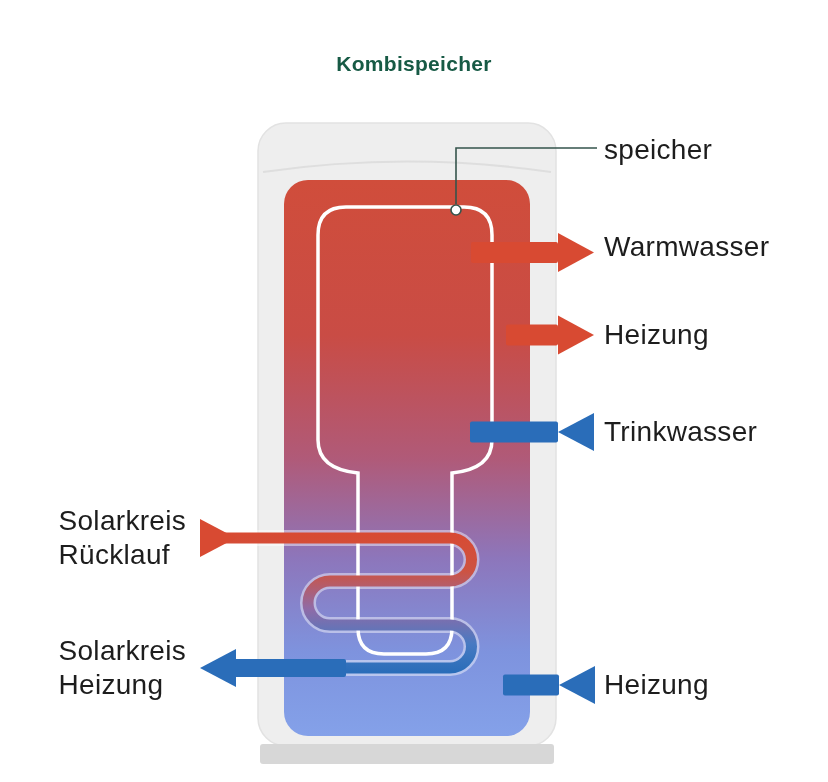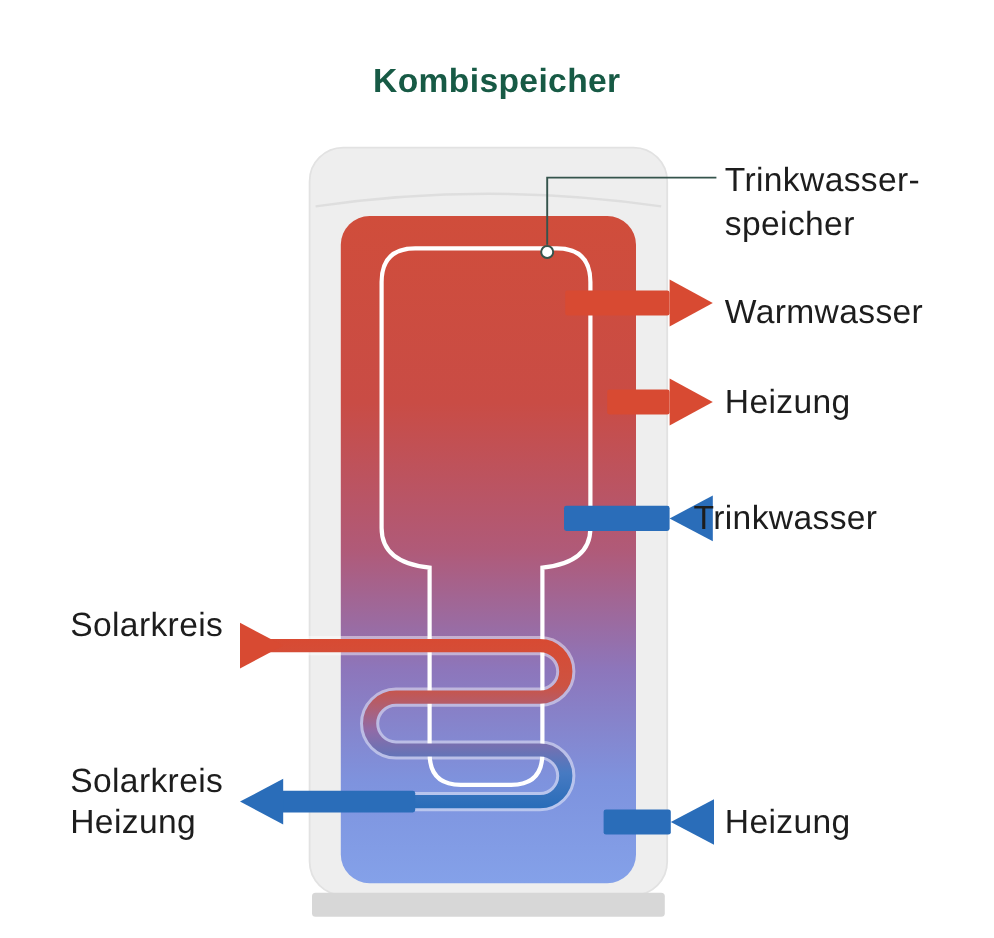--- a/index.html
+++ b/index.html
@@ -3,21 +3,21 @@
 <meta charset="utf-8">
 <style>
   html,body { margin:0; padding:0; background:#ffffff; }
   .stage {
     position:relative; width:828px; height:782px; background:#ffffff;
     font-family:"Liberation Sans", sans-serif; overflow:hidden;
   }
   .diagram { position:absolute; left:0; top:0; }
   .title {
     position:absolute; left:0; right:0; top:52px; margin:0;
-    text-align:center; font-size:28px; font-weight:700; letter-spacing:.3px;
+    text-align:center; font-size:21px; font-weight:700; letter-spacing:.3px;
     color:#175a45;
   }
   .lbl {
     position:absolute; font-size:28px; line-height:34px; color:#1d1d1d;
     letter-spacing:.3px; white-space:nowrap;
   }
   .lbl.two-line-right { line-height:37px; }
   .lbl.right-align { text-align:left; }
 </style>
 </head>
@@ -82,29 +82,29 @@
       <polygon points="236,649 236,687 200,668" fill="#2a6db9"></polygon>
     </g>
 
     <path d="M 597 148 L 456 148 L 456 204" fill="none" stroke-width="1.6" stroke="#35544c"></path>
     <circle cx="456" cy="210" r="5" fill="#ffffff" stroke-width="1.6" stroke="#35544c"></circle>
   </svg>
 
   <h1 class="title">Kombispeicher</h1>
 
   <div class="lbl two-line-right" style="left:604px; top:131px">
-    <div>Trinkwasser-</div>
     <div>speicher</div>
   </div>
-  <div class="lbl" style="left:604px; top:243px">Warmwasser</div>
+  <div class="lbl" style="left:604px; top:230px">Warmwasser</div>
   <div class="lbl" style="left:604px; top:318px">Heizung</div>
-  <div class="lbl" style="left:578px; top:415px">Trinkwasser</div>
+  <div class="lbl" style="left:604px; top:415px">Trinkwasser</div>
   <div class="lbl" style="left:604px; top:668px">Heizung</div>
 
   <div class="lbl right-align" style="right:642px; top:504px">
     <div>Solarkreis</div>
+    <div>Rücklauf</div>
   </div>
   <div class="lbl right-align" style="right:642px; top:634px">
     <div>Solarkreis</div>
     <div>Heizung</div>
   </div>
 
 </div>
 
 </body></html>

